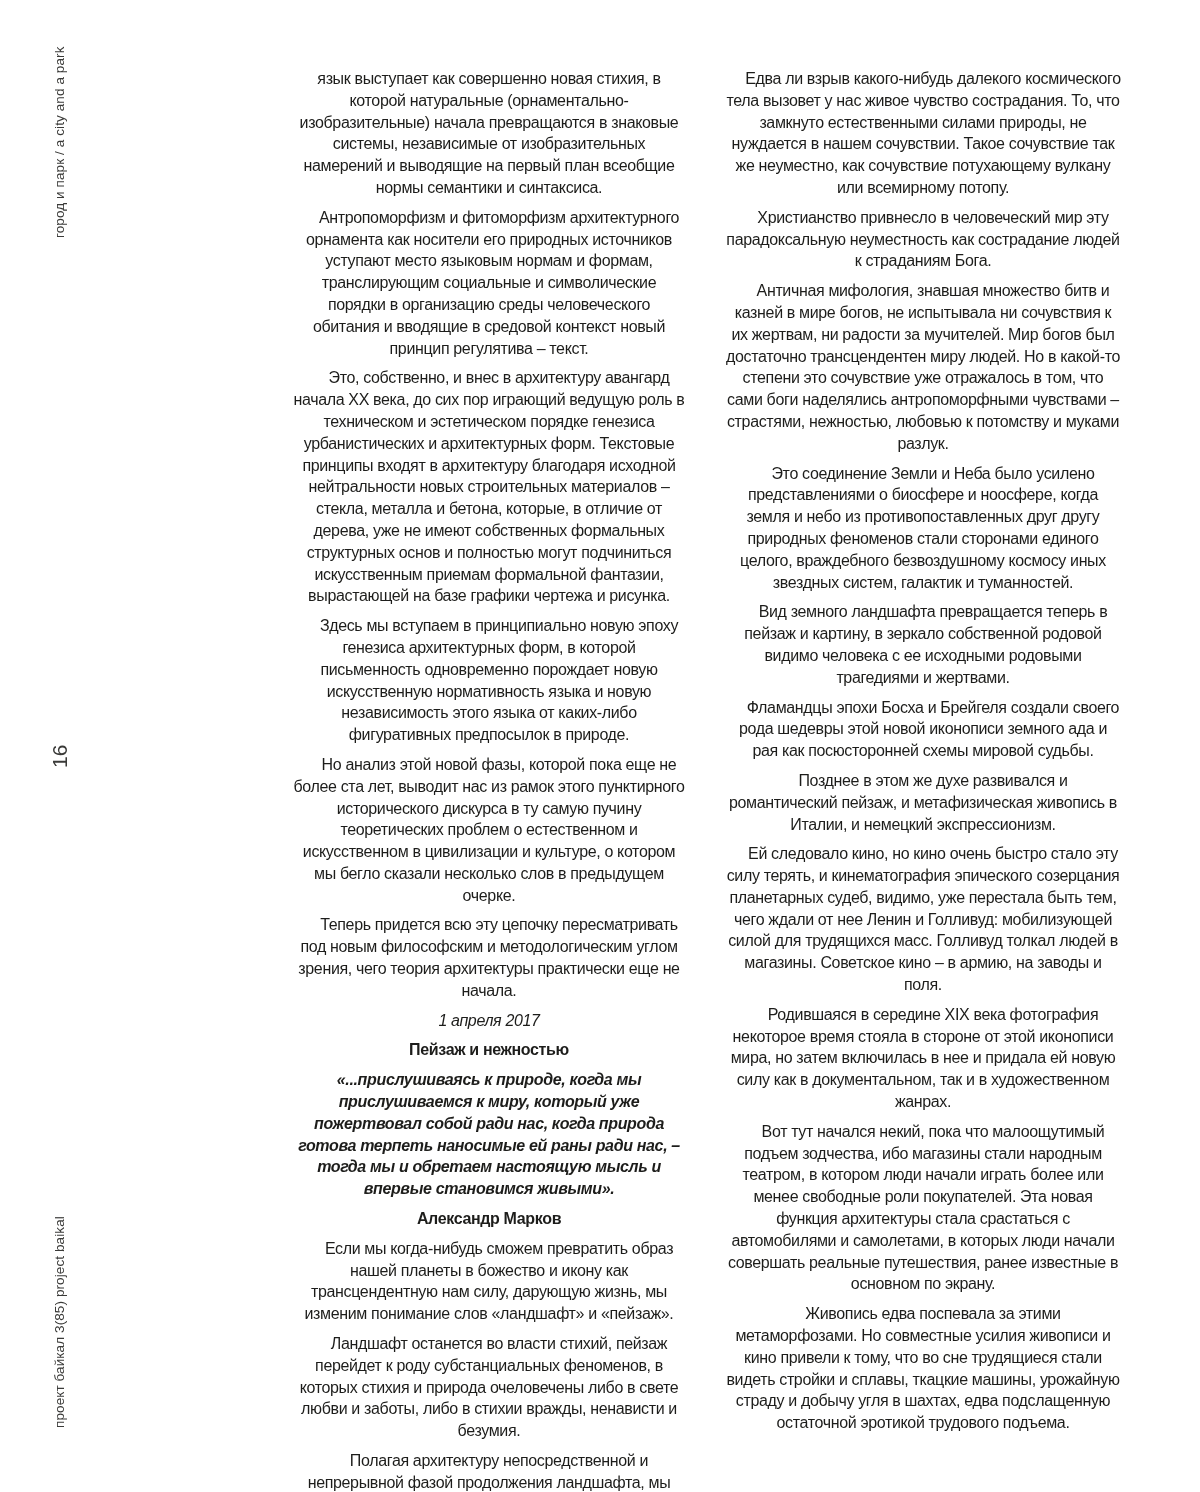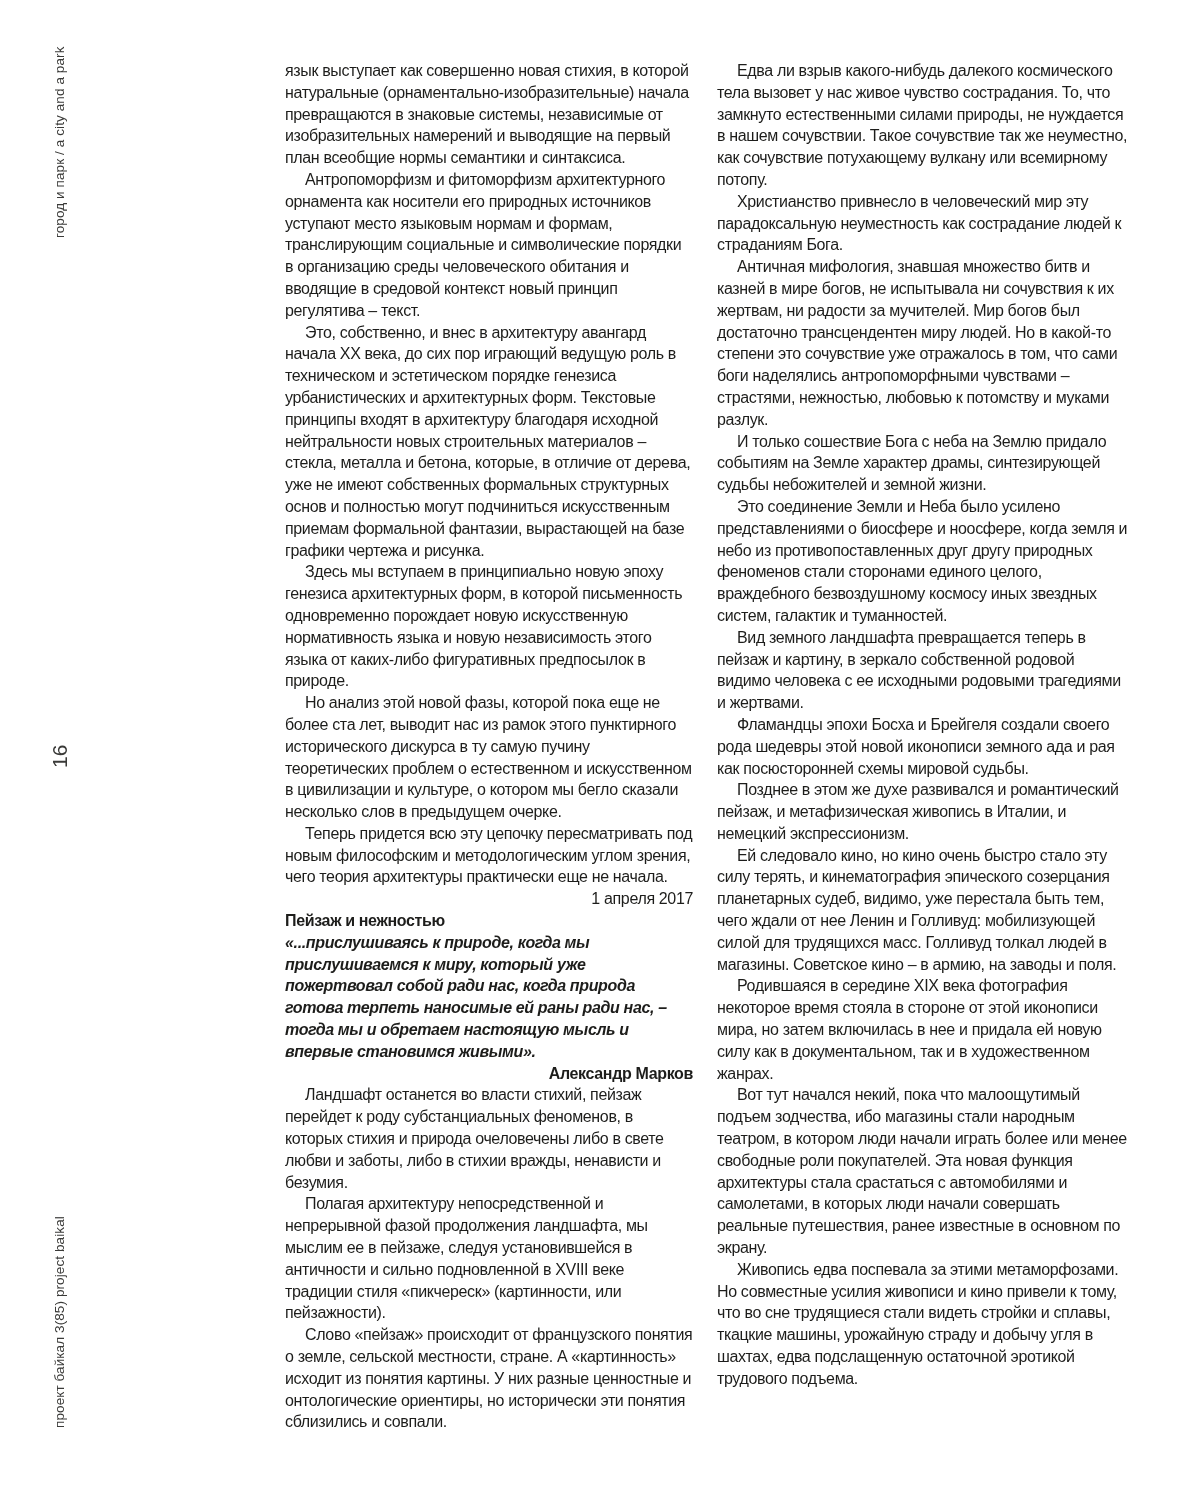--- a/index.html
+++ b/index.html
@@ -49,24 +49,25 @@
     width: 408px;
     font-size: 16px;
     line-height: 21.8px;
     letter-spacing: -0.35px;
     text-align: left;
     hyphens: auto;
   }
   #col-left  { left: 285px; }
   #col-right { left: 717px; width: 412px; }
 
-  .col p { margin: 0; }
+  .col p { margin: 8px; text-align: center; }
   .b-body          { text-indent: 20px; }
   .b-body-noindent { text-indent: 0; }
   .b-date {
+    font-style: italic;
     text-align: right;
     margin: 3px 0 9px 0;
   }
   .b-heading { font-weight: bold; }
   .b-quote   { font-weight: bold; font-style: italic; }
   .b-author  {
     font-weight: bold;
     text-align: right;
     margin: 4px 0 10px 0;
   }
@@ -86,30 +87,30 @@
       <p class="b-body-noindent">язык выступает как совершенно новая стихия, в которой натуральные (орнаментально-изобразительные) начала превращаются в знаковые системы, независимые от изобразительных намерений и выводящие на первый план всеобщие нормы семантики и синтаксиса.</p>
       <p class="b-body">Антропоморфизм и фитоморфизм архитектурного орнамента как носители его природных источников уступают место языковым нормам и формам, транслирующим социальные и символические порядки в организацию среды человеческого обитания и вводящие в средовой контекст новый принцип регулятива – текст.</p>
       <p class="b-body">Это, собственно, и внес в архитектуру авангард начала XX века, до сих пор играющий ведущую роль в техническом и эстетическом порядке генезиса урбанистических и архитектурных форм. Текстовые принципы входят в архитектуру благодаря исходной нейтральности новых строительных материалов – стекла, металла и бетона, которые, в отличие от дерева, уже не имеют собственных формальных структурных основ и полностью могут подчиниться искусственным приемам формальной фантазии, вырастающей на базе графики чертежа и рисунка.</p>
       <p class="b-body">Здесь мы вступаем в принципиально новую эпоху генезиса архитектурных форм, в которой письменность одновременно порождает новую искусственную нормативность языка и новую независимость этого языка от каких-либо фигуративных предпосылок в природе.</p>
       <p class="b-body">Но анализ этой новой фазы, которой пока еще не более ста лет, выводит нас из рамок этого пунктирного исторического дискурса в ту самую пучину теоретических проблем о естественном и искусственном в цивилизации и культуре, о котором мы бегло сказали несколько слов в предыдущем очерке.</p>
       <p class="b-body">Теперь придется всю эту цепочку пересматривать под новым философским и методологическим углом зрения, чего теория архитектуры практически еще не начала.</p>
       <p class="b-date">1 апреля 2017</p>
       <p class="b-heading">Пейзаж и нежностью</p>
       <p class="b-quote">«...прислушиваясь к природе, когда мы прислушиваемся к миру, который уже пожертвовал собой ради нас, когда природа готова терпеть наносимые ей раны ради нас, – тогда мы и обретаем настоящую мысль и впервые становимся живыми».</p>
       <p class="b-author">Александр Марков</p>
+      <p class="b-body">Если мы когда-нибудь сможем превратить образ нашей планеты в божество и икону как трансцендентную нам силу, дарующую жизнь, мы изменим понимание слов «ландшафт» и «пейзаж».</p>
       <p class="b-body">Ландшафт останется во власти стихий, пейзаж перейдет к роду субстанциальных феноменов, в которых стихия и природа очеловечены либо в свете любви и заботы, либо в стихии вражды, ненависти и безумия.</p>
       <p class="b-body">Полагая архитектуру непосредственной и непрерывной фазой продолжения ландшафта, мы мыслим ее в пейзаже, следуя установившейся в античности и сильно подновленной в XVIII веке традиции стиля «пикчереск» (картинности, или пейзажности).</p>
       <p class="b-body">Слово «пейзаж» происходит от французского понятия о земле, сельской местности, стране. А «картинность» исходит из понятия картины. У них разные ценностные и онтологические ориентиры, но исторически эти понятия сблизились и совпали.</p>
     </div>
 
   <div id="col-right" class="col">
       <p class="b-body">Едва ли взрыв какого-нибудь далекого космического тела вызовет у нас живое чувство сострадания. То, что замкнуто естественными силами природы, не нуждается в нашем сочувствии. Такое сочувствие так же неуместно, как сочувствие потухающему вулкану или всемирному потопу.</p>
       <p class="b-body">Христианство привнесло в человеческий мир эту парадоксальную неуместность как сострадание людей к страданиям Бога.</p>
       <p class="b-body">Античная мифология, знавшая множество битв и казней в мире богов, не испытывала ни сочувствия к их жертвам, ни радости за мучителей. Мир богов был достаточно трансцендентен миру людей. Но в какой-то степени это сочувствие уже отражалось в том, что сами боги наделялись антропоморфными чувствами – страстями, нежностью, любовью к потомству и муками разлук.</p>
-      <p class="b-body">И только сошествие Бога с неба на Землю придало событиям на Земле характер драмы, синтезирующей судьбы небожителей и земной жизни.</p>
       <p class="b-body">Это соединение Земли и Неба было усилено представлениями о биосфере и ноосфере, когда земля и небо из противопоставленных друг другу природных феноменов стали сторонами единого целого, враждебного безвоздушному космосу иных звездных систем, галактик и туманностей.</p>
       <p class="b-body">Вид земного ландшафта превращается теперь в пейзаж и картину, в зеркало собственной родовой видимо человека с ее исходными родовыми трагедиями и жертвами.</p>
       <p class="b-body">Фламандцы эпохи Босха и Брейгеля создали своего рода шедевры этой новой иконописи земного ада и рая как посюсторонней схемы мировой судьбы.</p>
       <p class="b-body">Позднее в этом же духе развивался и романтический пейзаж, и метафизическая живопись в Италии, и немецкий экспрессионизм.</p>
       <p class="b-body">Ей следовало кино, но кино очень быстро стало эту силу терять, и кинематография эпического созерцания планетарных судеб, видимо, уже перестала быть тем, чего ждали от нее Ленин и Голливуд: мобилизующей силой для трудящихся масс. Голливуд толкал людей в магазины. Советское кино – в армию, на заводы и поля.</p>
       <p class="b-body">Родившаяся в середине XIX века фотография некоторое время стояла в стороне от этой иконописи мира, но затем включилась в нее и придала ей новую силу как в документальном, так и в художественном жанрах.</p>
       <p class="b-body">Вот тут начался некий, пока что малоощутимый подъем зодчества, ибо магазины стали народным театром, в котором люди начали играть более или менее свободные роли покупателей. Эта новая функция архитектуры стала срастаться с автомобилями и самолетами, в которых люди начали совершать реальные путешествия, ранее известные в основном по экрану.</p>
       <p class="b-body">Живопись едва поспевала за этими метаморфозами. Но совместные усилия живописи и кино привели к тому, что во сне трудящиеся стали видеть стройки и сплавы, ткацкие машины, урожайную страду и добычу угля в шахтах, едва подслащенную остаточной эротикой трудового подъема.</p>
     </div>
 

